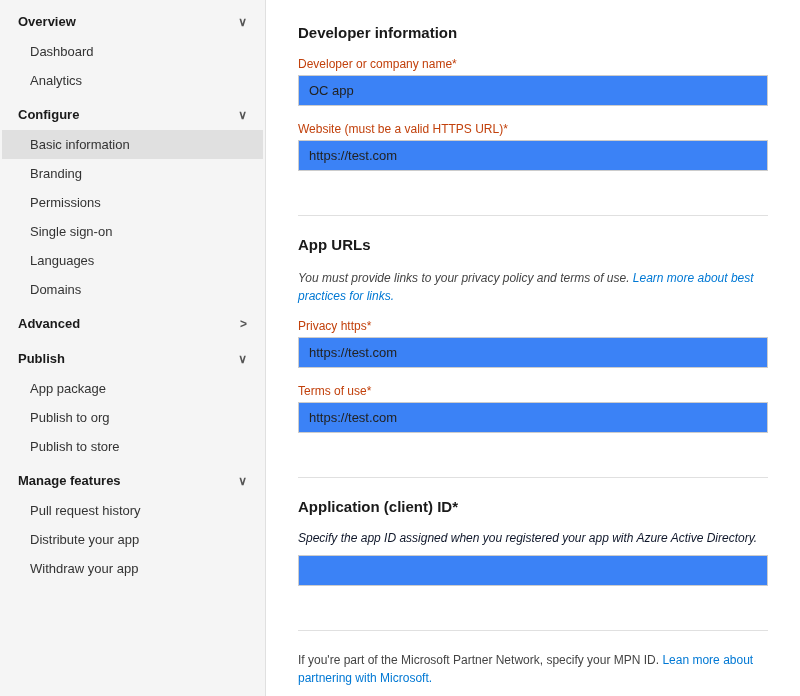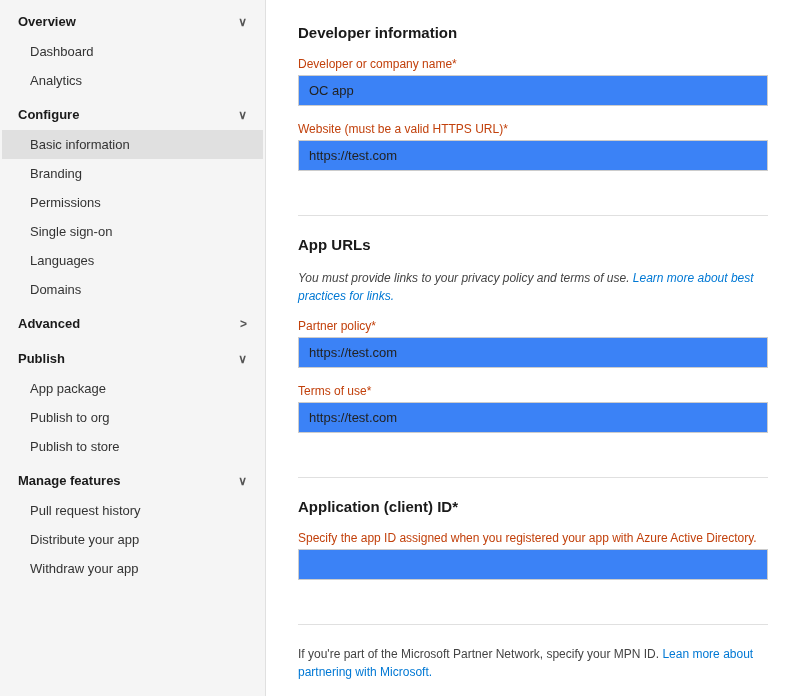--- a/index.html
+++ b/index.html
@@ -84,22 +84,23 @@
       font-style: italic;
     }
 
     .app-urls-desc a {
       color: #0078d4;
       text-decoration: none;
     }
 
     .app-id-desc {
       font-size: 12px;
-      color: #c2410c;
-      margin-bottom: 4px;
+      color: #0f172a;
+      margin-bottom: 10px;
+      font-style: italic;
     }
 
     .mpn-desc {
       font-size: 12px;
       color: #444;
       margin-bottom: 10px;
       line-height: 1.5;
     }
     .mpn-desc a {
       color: #0078d4;
@@ -163,21 +164,21 @@
   </div>
 
   <hr class="separator">
 
   <div class="section-block">
     <div class="section-title">App URLs</div>
     <div class="app-urls-desc">
       <span>You must provide links to your privacy policy and terms of use.</span>
       <a href="#">Learn more about best practices for links.</a>
     </div>
-    <div class="field-label">Partner policy*</div>
+    <div class="field-label">Privacy https*</div>
     <input class="field-input" type="text" value="https://test.com" style="">
     <div class="field-label">Terms of use*</div>
     <input class="field-input" type="text" value="https://test.com" style="">
   </div>
 
   <hr class="separator">
 
   <div class="section-block">
     <div class="section-title">Application (client) ID*</div>
     <div class="app-id-desc">Specify the app ID assigned when you registered your app with Azure Active Directory.</div>

